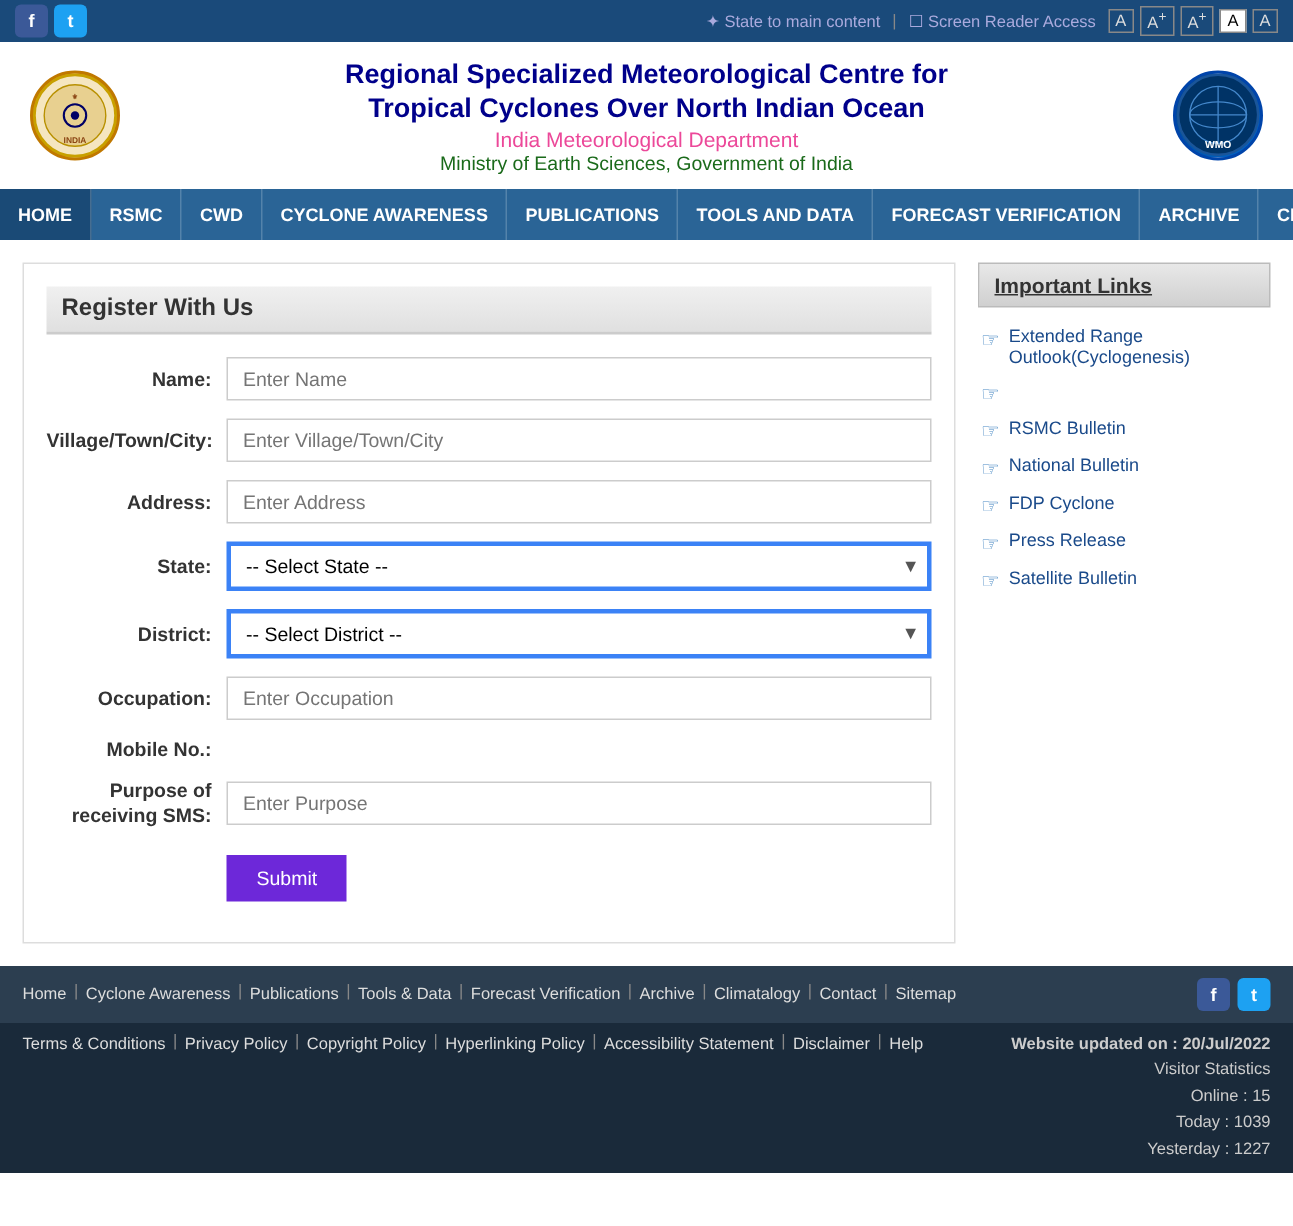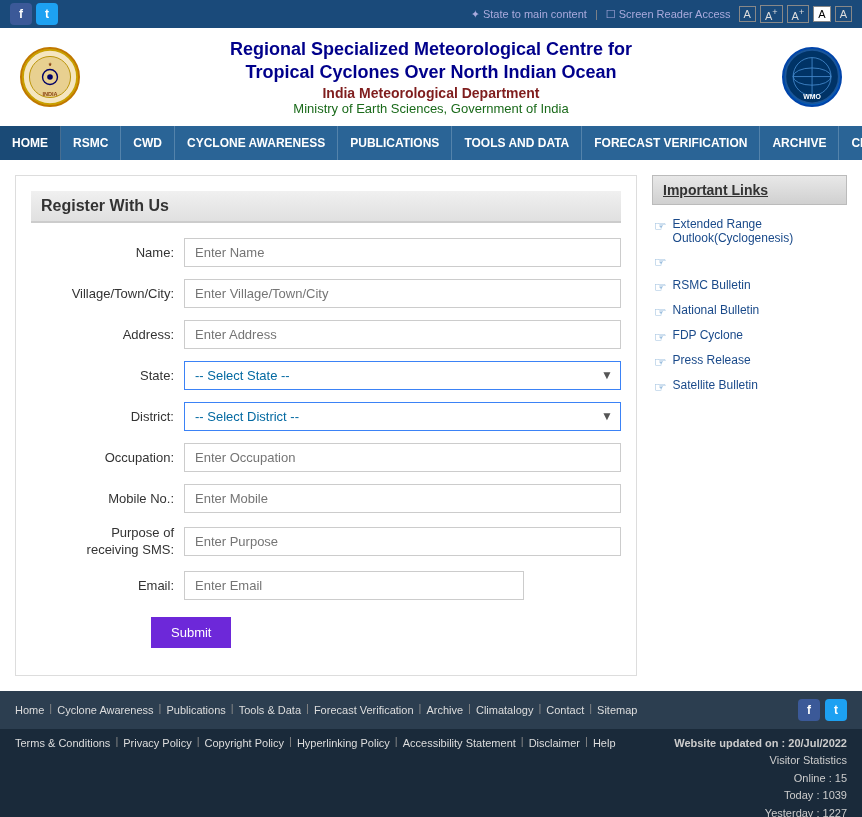--- a/index.html
+++ b/index.html
@@ -33,21 +33,21 @@
     .header {
       background: #fff;
       display: flex;
       align-items: center;
       justify-content: center;
       padding: 10px 20px;
       gap: 20px;
     }
     .header-text { text-align: center; flex: 1; }
     .header-text h1 { font-size: 18px; color: #00008b; font-weight: bold; line-height: 1.3; }
-    .header-text h2 { font-size: 14px; color: #7f1d1d; font-weight: bold; }
+    .header-text h2 { font-size: 14px; color: #ec4899; font-weight: normal; }
     .header-text h3 { font-size: 13px; color: #1a6a1a; font-weight: normal; }
 
     
     nav {
       background: #2a6496;
       display: flex;
       align-items: stretch;
     }
     .nav-item {
       color: #fff;
@@ -87,48 +87,47 @@
       padding: 6px 10px;
     }
     .form-row {
       display: flex;
       align-items: center;
       margin-bottom: 12px;
       gap: 10px;
     }
     .form-label {
       width: 110px;
-      font-weight: normal;
+      font-weight: bold;
       color: #333;
       font-size: 13px;
       text-align: right;
       flex-shrink: 0;
-      margin-left: 33px;
     }
     .form-input {
       flex: 1;
       padding: 6px 10px;
       border: 1px solid #ccc;
       font-size: 13px;
       color: #999;
       background: #fff;
       outline: none;
     }
     .select-wrapper {
       flex: 1;
       position: relative;
       display: flex;
       align-items: center;
     }
     .select-wrapper select {
       width: 100%;
       padding: 6px 30px 6px 10px;
-      border: 1px solid #3b82f6;
+      border: 3px solid #3b82f6;
       font-size: 13px;
-      color: #0369a1;
+      color: #000000;
       background: #fff;
       appearance: none;
       cursor: pointer;
     }
     .select-arrow {
       position: absolute;
       right: 8px;
       color: #555;
       pointer-events: none;
       font-size: 12px;
@@ -340,32 +339,27 @@
       </div>
     </div>
 
     <div class="form-row">
       <div class="form-label">Occupation:</div>
       <input class="form-input" type="text" placeholder="Enter Occupation" style="">
     </div>
 
     <div class="form-row">
       <div class="form-label">Mobile No.:</div>
-      <input class="form-input" type="text" placeholder="Enter Mobile" style="">
     </div>
 
     <div class="form-row">
       <div class="form-label" style="line-height:1.3;">Purpose of<br>receiving SMS:</div>
       <input class="form-input" type="text" placeholder="Enter Purpose" style="">
     </div>
 
-    <div class="form-row">
-      <div class="form-label">Email:</div>
-      <input class="form-input" type="email" placeholder="Enter Email" style="max-width: 340px;">
-    </div>
 
     <div class="form-row">
       <button class="submit-btn">Submit</button>
     </div>
   </div>
 
   <div class="sidebar">
     <div class="sidebar-title">Important Links</div>
 
     <div class="sidebar-link">

